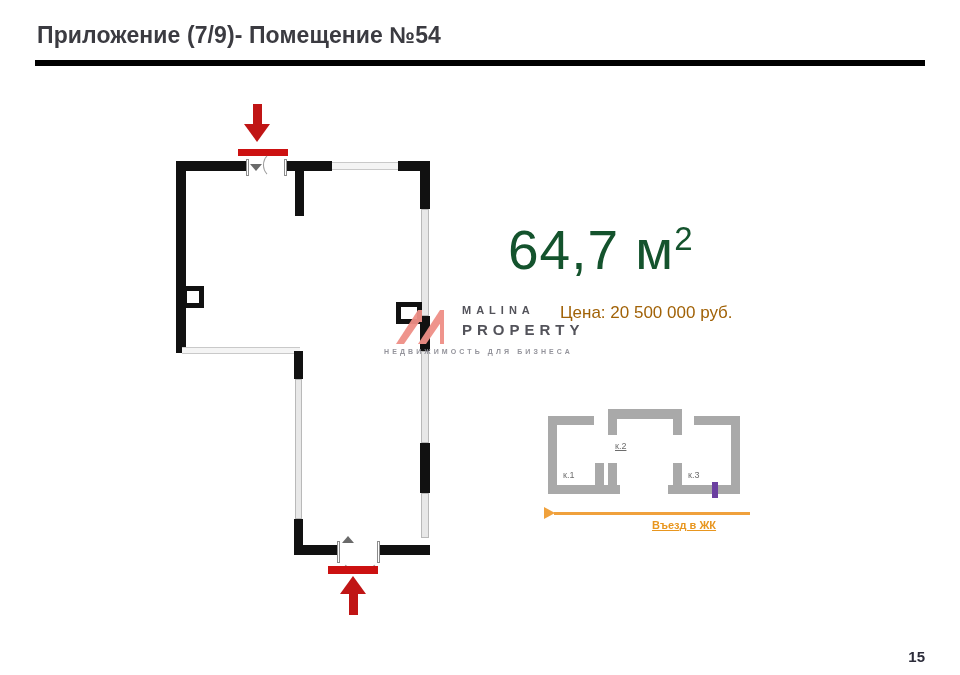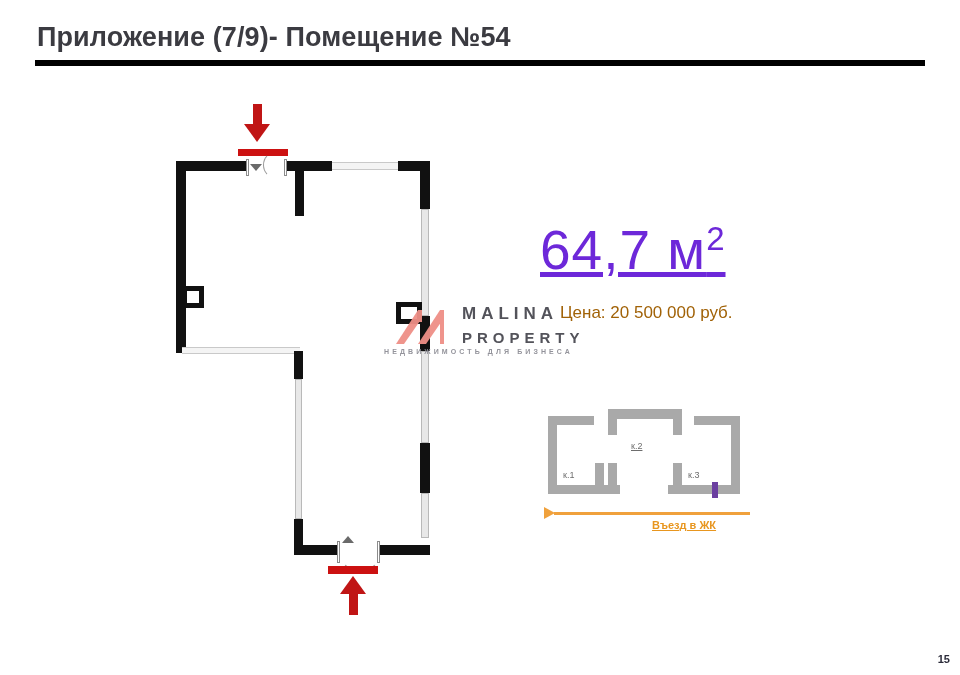--- a/index.html
+++ b/index.html
@@ -5,30 +5,30 @@
   html,body{margin:0;padding:0;}
   body{
     width:960px;height:675px;background:#ffffff;position:relative;overflow:hidden;
     font-family:"Liberation Sans", sans-serif;color:#231f20;
   }
   .page{position:absolute;inset:0;}
 
   
   .title{
     position:absolute;left:37px;top:22px;
-    font-size:27px;font-weight:bold;letter-spacing:.1px;color:#3b3b41;
+    font-size:23px;font-weight:bold;letter-spacing:.1px;color:#3b3b41;
     white-space:nowrap;
   }
   .rule{
     position:absolute;left:35px;top:60px;width:890px;height:6px;background:#000;
   }
 
   
   .pagenum{
-    position:absolute;right:10px;bottom:10px;font-size:11px;font-weight:bold;color:#2c2c3a;
+    position:absolute;right:35px;bottom:10px;font-size:15px;font-weight:bold;color:#2c2c3a;
   }
 
   
   .plan{position:absolute;left:168px;top:104px;width:270px;height:510px;}
   .wall{position:absolute;background:#111111;}
   .glass{position:absolute;background:#e8e8e8;border:1px solid #b9b9b9;box-sizing:border-box;}
   .glassline{position:absolute;background:#f4f4f4;border-top:1px solid #c9c9c9;border-bottom:1px solid #c9c9c9;box-sizing:border-box;}
   .niche{position:absolute;border:5px solid #111;box-sizing:border-box;background:#fff;}
 
   
@@ -36,39 +36,39 @@
   .arrow-red{position:absolute;width:0;height:0;}
   .arrow-stem{position:absolute;background:#c01515;}
 
   
   .swing{position:absolute;border:1px solid #9a9a9a;border-radius:50%;background:transparent;}
   .leaf{position:absolute;background:#ffffff;border:1px solid #8c8c8c;box-sizing:border-box;}
   .tri{position:absolute;width:0;height:0;border-left:6px solid transparent;border-right:6px solid transparent;}
 
   
   .area{
-    position:absolute;left:540px;top:218px;
-    font-size:55px;color:#6d28d9;white-space:nowrap;letter-spacing:1px;text-decoration:underline;
+    position:absolute;left:508px;top:218px;
+    font-size:55px;color:#14532d;white-space:nowrap;letter-spacing:1px;
   }
   .area sup{font-size:33px;vertical-align:super;}
   .price{
     position:absolute;left:560px;top:303px;
     font-size:17px;color:#a16207;white-space:nowrap;
   }
   .price2{
     position:absolute;left:540px;top:336px;
     font-size:26px;color:#000;white-space:nowrap;
   }
   .price2 sup{font-size:16px;vertical-align:super;}
 
   
   .wm{position:absolute;left:392px;top:300px;width:230px;height:62px;opacity:.95;}
   .wm-mark{position:absolute;left:0;top:6px;width:62px;height:40px;}
   .wm-txt{position:absolute;left:70px;top:4px;}
-  .wm-l1{font-size:17px;font-weight:bold;letter-spacing:5px;color:#4a4a52;}
+  .wm-l1{font-size:11px;font-weight:bold;letter-spacing:5px;color:#4a4a52;}
   .wm-l2{font-size:15px;font-weight:bold;letter-spacing:5px;color:#4a4a52;margin-top:5px;}
   .wm-l3{position:absolute;left:-8px;top:48px;font-size:7px;font-weight:bold;letter-spacing:3.1px;color:#8e8e96;white-space:nowrap;}
 
   
   .site{position:absolute;left:540px;top:408px;width:210px;height:130px;}
   .blk{position:absolute;background:#a9a9a9;}
   .unit{position:absolute;background:#6b3fa0;}
   .lbl{position:absolute;font-size:9px;color:#6d6d6d;white-space:nowrap;}
   .axis{position:absolute;background:#f0a13c;}
   .axis-head{position:absolute;width:0;height:0;border-top:6px solid transparent;border-bottom:6px solid transparent;border-right:11px solid #f0a13c;}
@@ -159,21 +159,21 @@
     <div class="blk" style="left:8px;top:8px;width:9px;height:78px;"></div>
     <div class="blk" style="left:8px;top:77px;width:72px;height:9px;"></div>
     <div class="blk" style="left:55px;top:55px;width:9px;height:24px;"></div>
     <div class="lbl" style="left:23px;top:62px;">к.1</div>
 
     <div class="blk" style="left:68px;top:1px;width:74px;height:10px;"></div>
     <div class="blk" style="left:68px;top:1px;width:9px;height:26px;"></div>
     <div class="blk" style="left:133px;top:1px;width:9px;height:26px;"></div>
     <div class="blk" style="left:68px;top:55px;width:9px;height:31px;"></div>
     <div class="blk" style="left:133px;top:55px;width:9px;height:31px;"></div>
-    <div class="lbl" style="left:91px;top:33px;text-decoration:underline;">к.2</div>
+    <div class="lbl" style="left:75px;top:33px;text-decoration:underline;">к.2</div>
 
     <div class="blk" style="left:154px;top:8px;width:46px;height:9px;"></div>
     <div class="blk" style="left:191px;top:8px;width:9px;height:78px;"></div>
     <div class="blk" style="left:128px;top:77px;width:72px;height:9px;"></div>
     <div class="lbl" style="left:148px;top:62px;">к.3</div>
 
     <div class="unit" style="left:172px;top:74px;width:6px;height:16px;"></div>
 
     <div class="axis" style="left:14px;top:104px;width:196px;height:3px;"></div>
     <div class="axis-head" style="left:4px;top:99px;transform:rotate(180deg);"></div>

